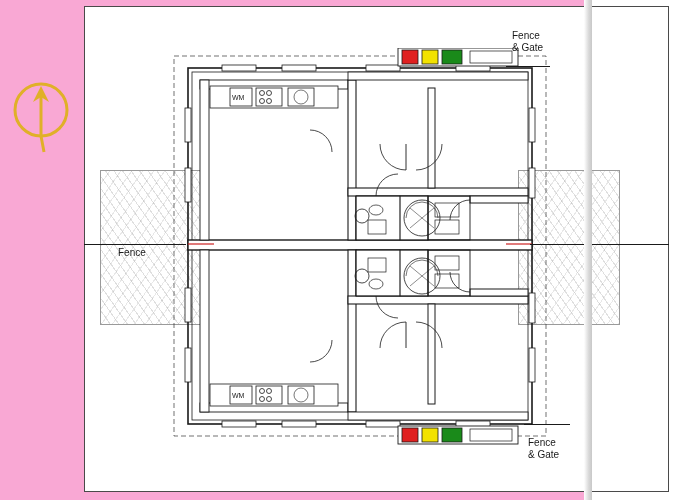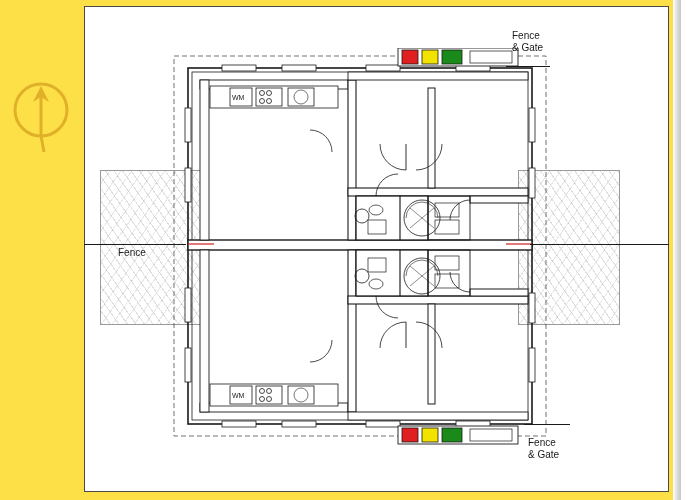--- a/index.html
+++ b/index.html
@@ -8,23 +8,23 @@
     background: #ffffff;
   }
   body {
     width: 700px;
     height: 500px;
     overflow: hidden;
     font-family: "Liberation Sans", sans-serif;
   }
   #root {
     position: relative;
-    width: 681px;
+    width: 592px;
     height: 500px;
-    background: #fde047;
+    background: #f9a8d4;
   }
   
   .page-edge {
     position: absolute;
     top: 0;
     right: 0;
     width: 8px;
     height: 500px;
     background: linear-gradient(to right, #ffffff, #d8d8d8 60%, #c8c8c8);
   }

